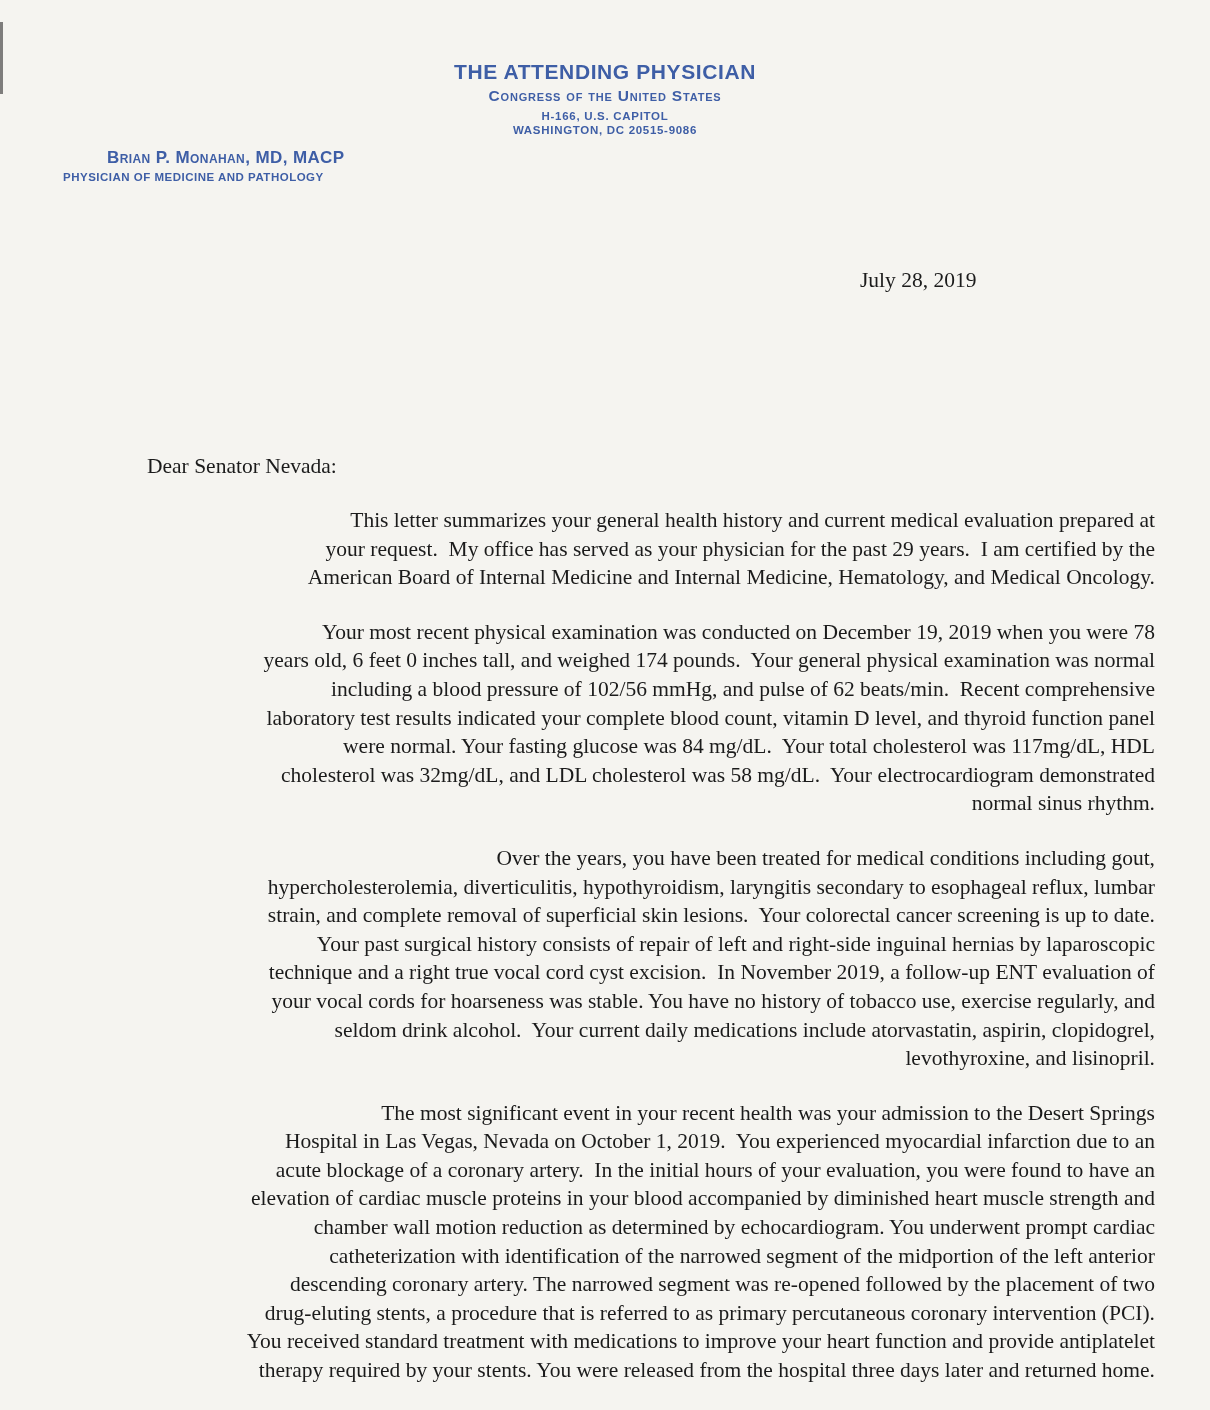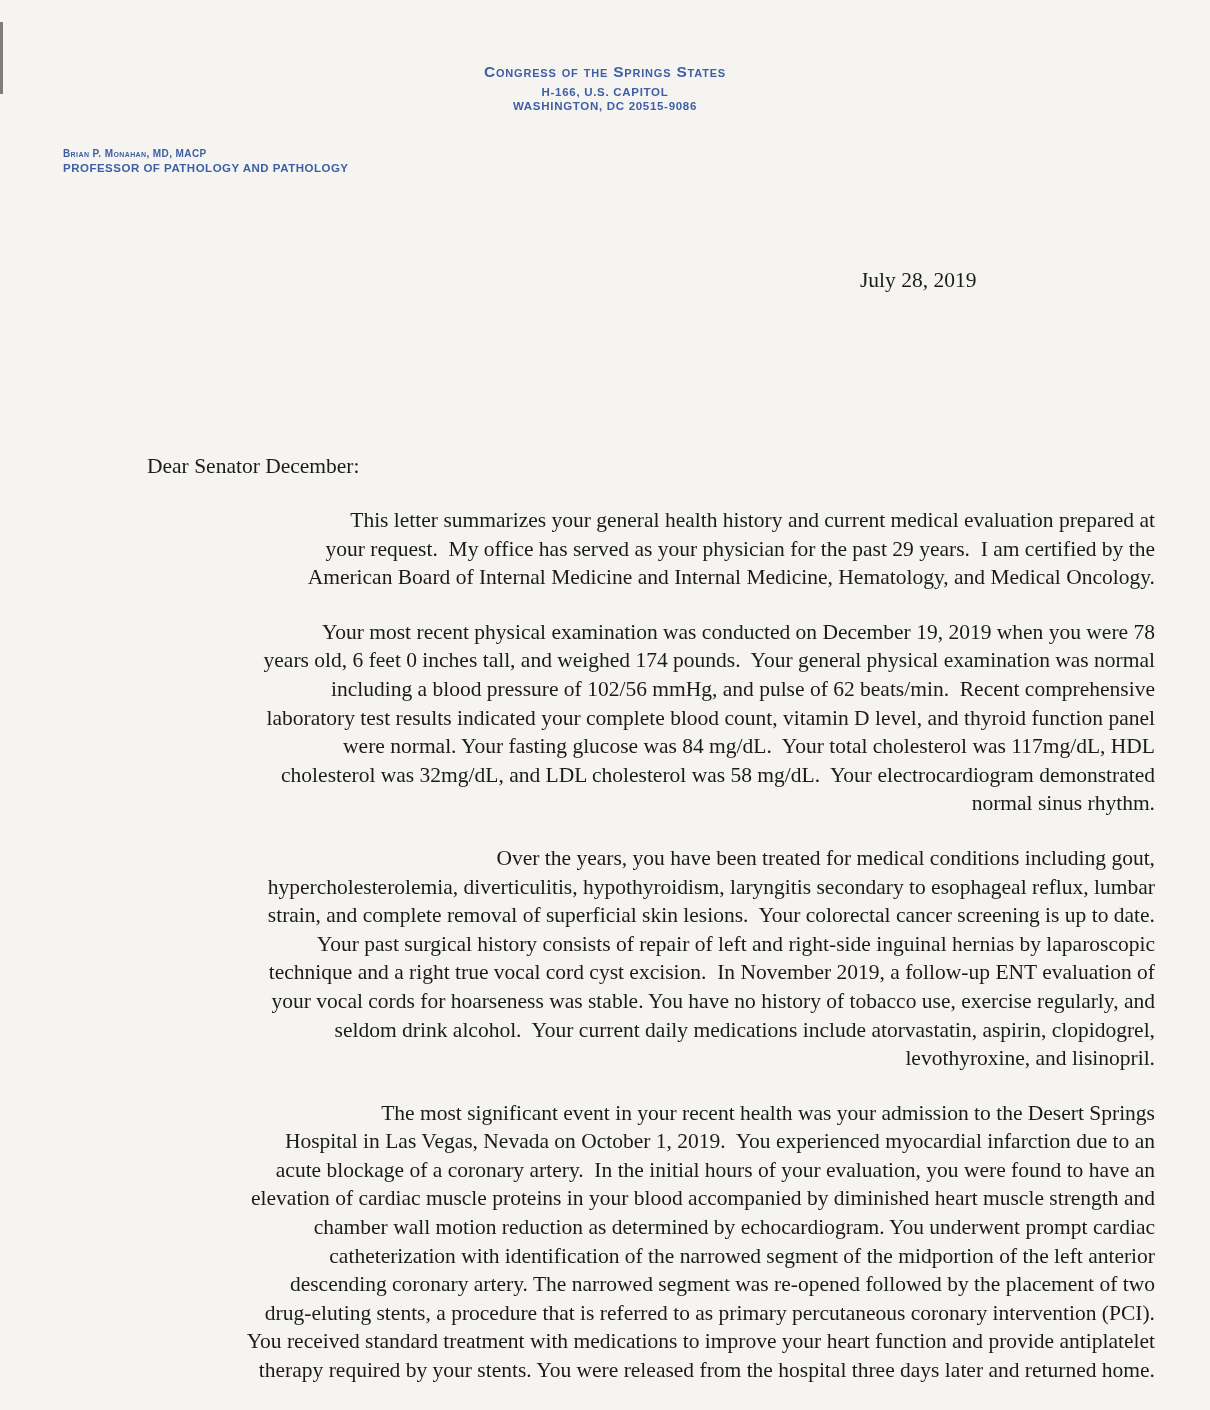--- a/index.html
+++ b/index.html
@@ -57,23 +57,24 @@
   
   .lh-left {
     position: absolute;
     left: 63px; top: 148px;
     color: var(--accent);
     font-family: "Liberation Sans", sans-serif;
     font-weight: bold;
     text-align: left;
   }
   .lh-name {
-    font-size: 10px;
+    font-size: 17px;
     font-variant: small-caps;
     letter-spacing: 0.4px;
+    margin-left: 44px;
   }
   .lh-prof {
     font-size: 11.5px;
     letter-spacing: 0.5px;
     margin-top: 3px;
   }
   
   .date-line {
     position: absolute;
     left: 860px; top: 268px;
@@ -107,34 +108,35 @@
 </style>
 </head>
 <body>
 
 <div class="page">
 
   <div class="scan-edge"></div>
 
   <header>
     <div class="lh-center">
-      <div class="lh-subtitle">Congress of the Springs States</div>
+      <div class="lh-title">THE ATTENDING PHYSICIAN</div>
+      <div class="lh-subtitle">Congress of the United States</div>
       <div class="lh-addr1">H-166, U.S. CAPITOL</div>
       <div class="lh-addr2">WASHINGTON, DC  20515-9086</div>
     </div>
     <div class="lh-left">
       <div class="lh-name">Brian P. Monahan, MD, MACP</div>
-      <div class="lh-prof">PROFESSOR OF PATHOLOGY AND PATHOLOGY</div>
+      <div class="lh-prof">PHYSICIAN OF MEDICINE AND PATHOLOGY</div>
     </div>
   </header>
 
   <div class="date-line">July 28, 2019</div>
 
 
-  <div class="salutation">Dear Senator December:</div>
+  <div class="salutation">Dear Senator Nevada:</div>
 
   <div class="letter-body">
     <p class="para">This letter summarizes your general health history and current medical evaluation prepared at
 your request.  My office has served as your physician for the past 29 years.  I am certified by the
 American Board of Internal Medicine and Internal Medicine, Hematology, and Medical Oncology.</p>
     <p class="para">Your most recent physical examination was conducted on December 19, 2019 when you were 78
 years old, 6 feet 0 inches tall, and weighed 174 pounds.  Your general physical examination was normal
 including a blood pressure of 102/56 mmHg, and pulse of 62 beats/min.  Recent comprehensive
 laboratory test results indicated your complete blood count, vitamin D level, and thyroid function panel
 were normal. Your fasting glucose was 84 mg/dL.  Your total cholesterol was 117mg/dL, HDL

